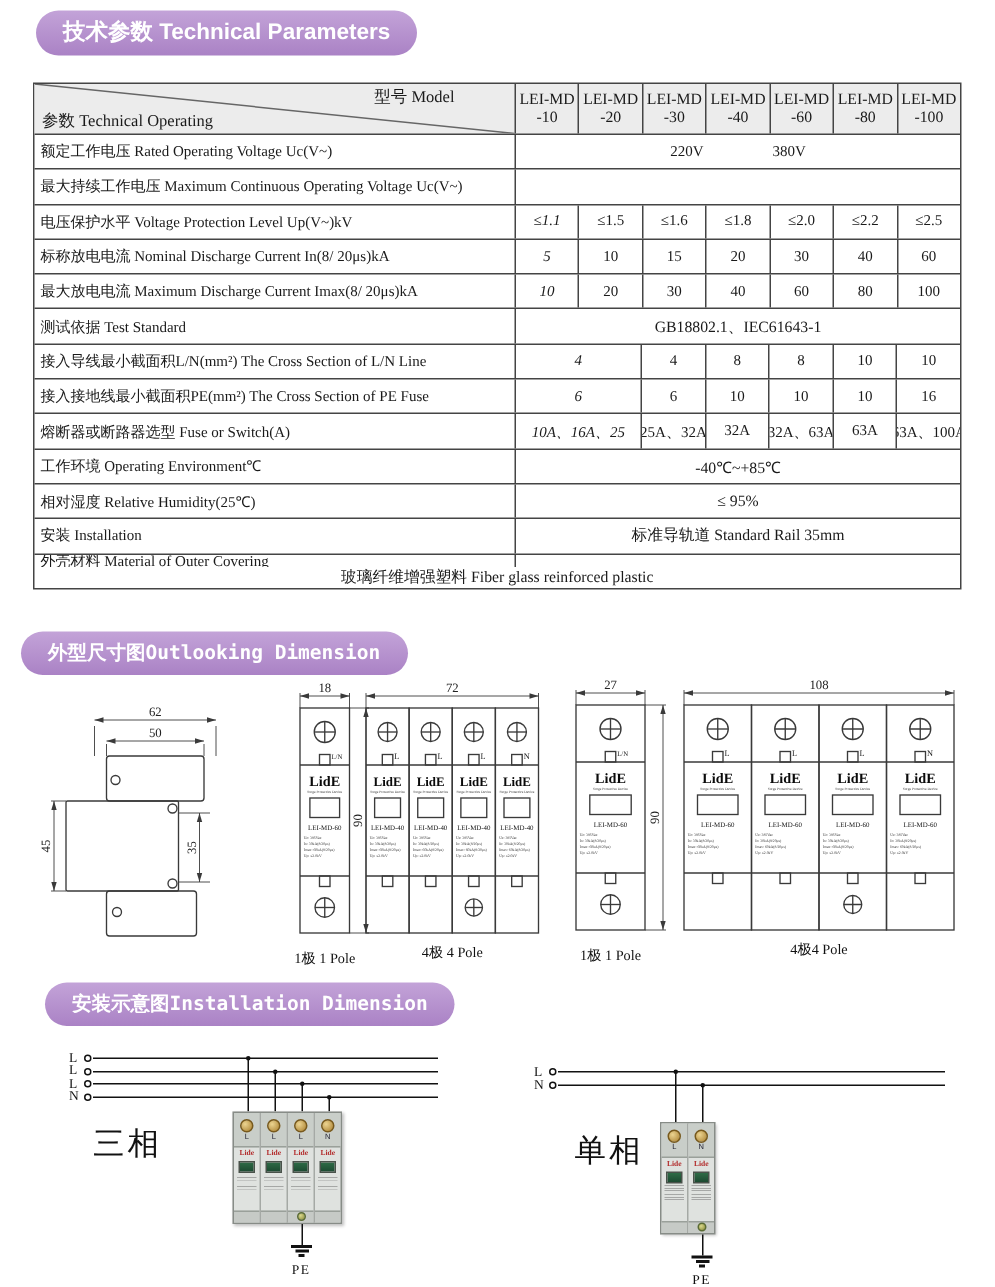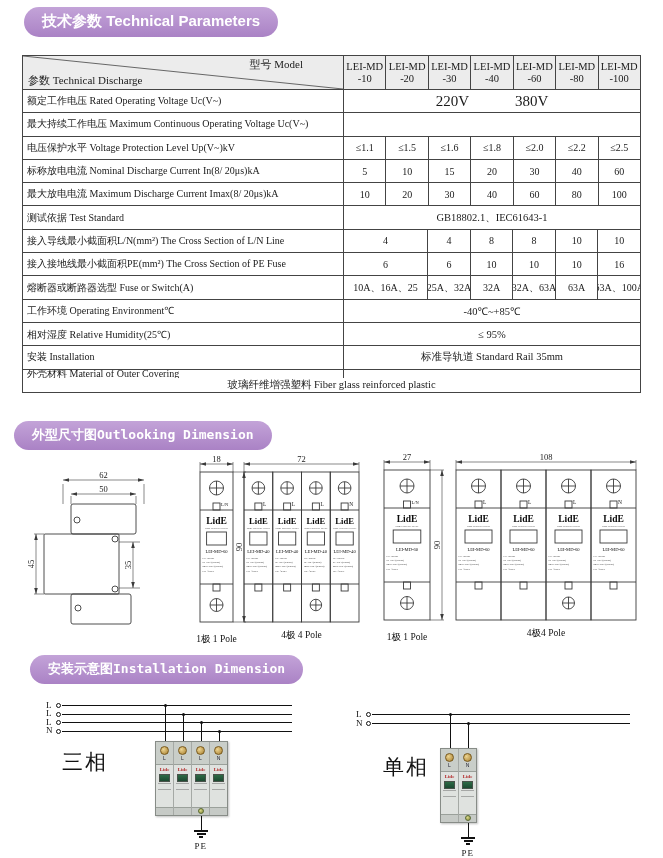--- a/index.html
+++ b/index.html
@@ -24,24 +24,24 @@
   .colh{flex:1;border-left:1px solid #444;display:flex;flex-direction:column;
         align-items:center;justify-content:center;font-size:10.5px;line-height:1.12;text-align:center;}
   .colh:first-child{border-left:none;}
   .trow{display:flex;height:22.3px;border-bottom:1px solid #444;}
   .trow:last-child{border-bottom:none;flex-direction:column;}
   .rlabel{width:321px;border-right:1px solid #444;box-sizing:border-box;font-size:10px;
           display:flex;align-items:center;padding-left:4px;white-space:nowrap;overflow:hidden;}
   .rcontent{flex:1;display:flex;font-size:10.5px;}
   .ccell{flex:1;border-left:1px solid #444;display:flex;align-items:center;justify-content:center;
          white-space:nowrap;overflow:hidden;font-size:10px;}
-  .ccell:first-child{border-left:none;}
+  .ccell:first-child{border-left:none;font-style:italic;}
   .ccell.w2{flex:2;}
   .spanv{flex:1;display:flex;align-items:center;justify-content:center;font-size:10.5px;}
-  .spread{flex:1;display:flex;align-items:center;justify-content:center;gap:46px;font-size:15px;}
+  .spread{flex:1;display:flex;align-items:center;justify-content:center;gap:46px;font-size:10px;}
   .spread.small{gap:16px;font-size:9.5px;}
   
   #drawings svg{position:absolute;overflow:visible;}
   .ol{fill:none;stroke:#3a3a3a;stroke-width:0.9;}
   .dl{stroke:#3a3a3a;stroke-width:0.6;fill:none;}
   .df{fill:#3a3a3a;stroke:none;}
   .dt{font-family:"Liberation Serif",serif;font-size:8.5px;fill:#222;}
   .tt{font-family:"Liberation Serif",serif;fill:#222;}
   .lg{font-family:"Liberation Serif",serif;font-weight:bold;fill:#0a0a0a;}
   .sub{font-family:"Liberation Serif",serif;fill:#444;}
@@ -86,21 +86,21 @@
 
   <div class="badge badge1">技术参数 Technical Parameters</div>
 
   <div class="ttable">
     <div class="thead">
       <div class="corner">
         <svg>
             <line x1="0" y1="0" x2="100%" y2="100%" stroke="#666" stroke-width="1"></line>
           </svg>
         <span class="model">型号 Model</span>
-        <span class="param">参数 Technical Discharge</span>
+        <span class="param">参数 Technical Operating</span>
       </div>
       <div class="cols">
           <div class="colh">
             <div>LEI-MD</div>
             <div>-10</div>
           </div>
           <div class="colh">
             <div>LEI-MD</div>
             <div>-20</div>
           </div>

